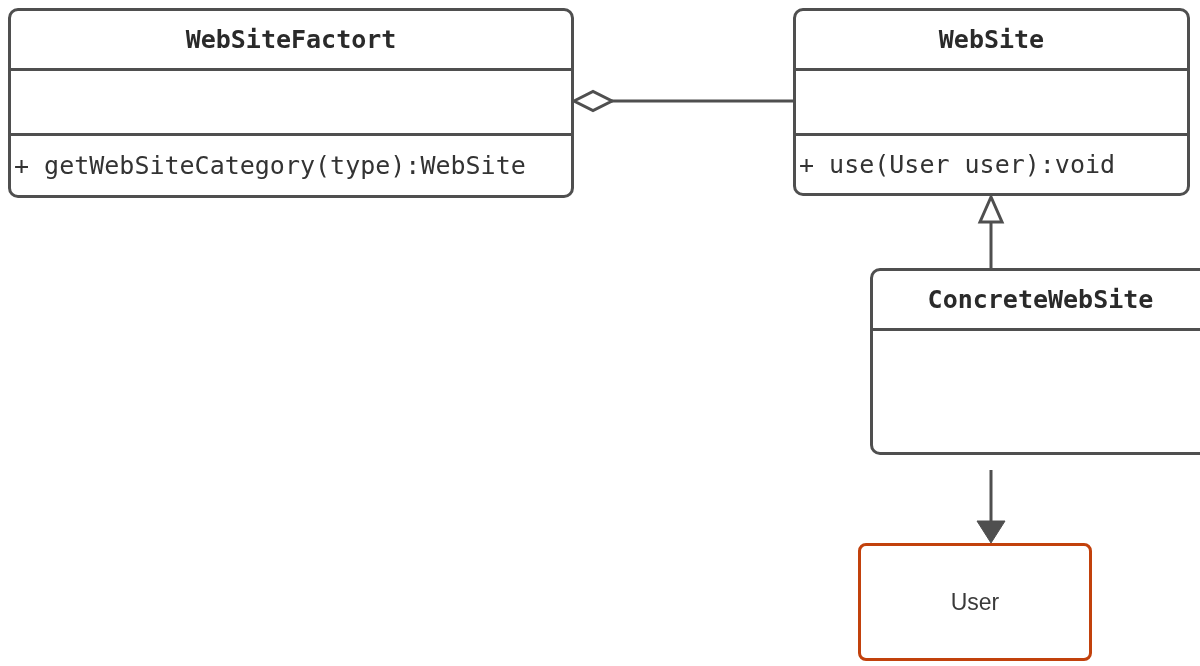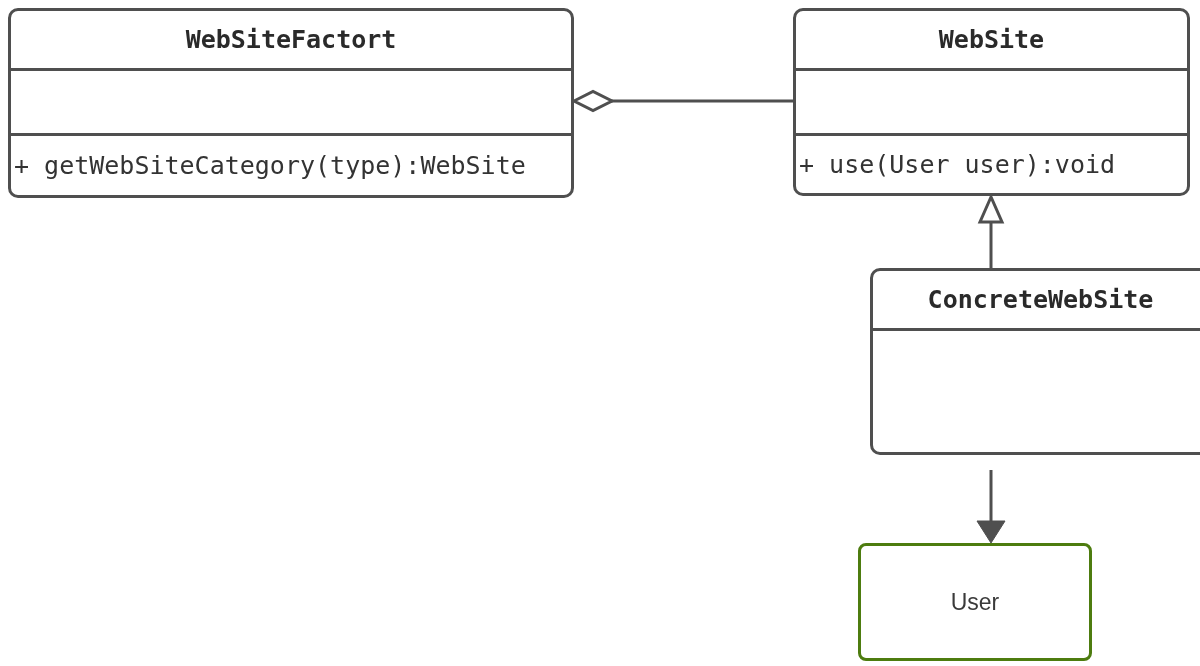--- a/index.html
+++ b/index.html
@@ -67,21 +67,21 @@
     color: #333333;
   }
 
   #class-websitefactort { left: 8px;   top: 8px;   width: 566px; height: 190px; }
   #class-website        { left: 793px; top: 8px;   width: 397px; height: 188px; }
   #class-concretewebsite{ left: 822px; top: 268px; width: 341px; height: 187px; margin-left: 48px; }
 
   .plain-node {
     position: absolute;
     background: #ffffff;
-    border: 3px solid #4d7c0f;
+    border: 3px solid #c2410c;
     border-radius: 8px;
     display: flex;
     align-items: center;
     justify-content: center;
     font-family: "Liberation Sans", sans-serif;
     font-size: 23px;
     color: #3a3a3a;
   }
 
   #node-user { left: 858px; top: 543px; width: 234px; height: 118px; }

